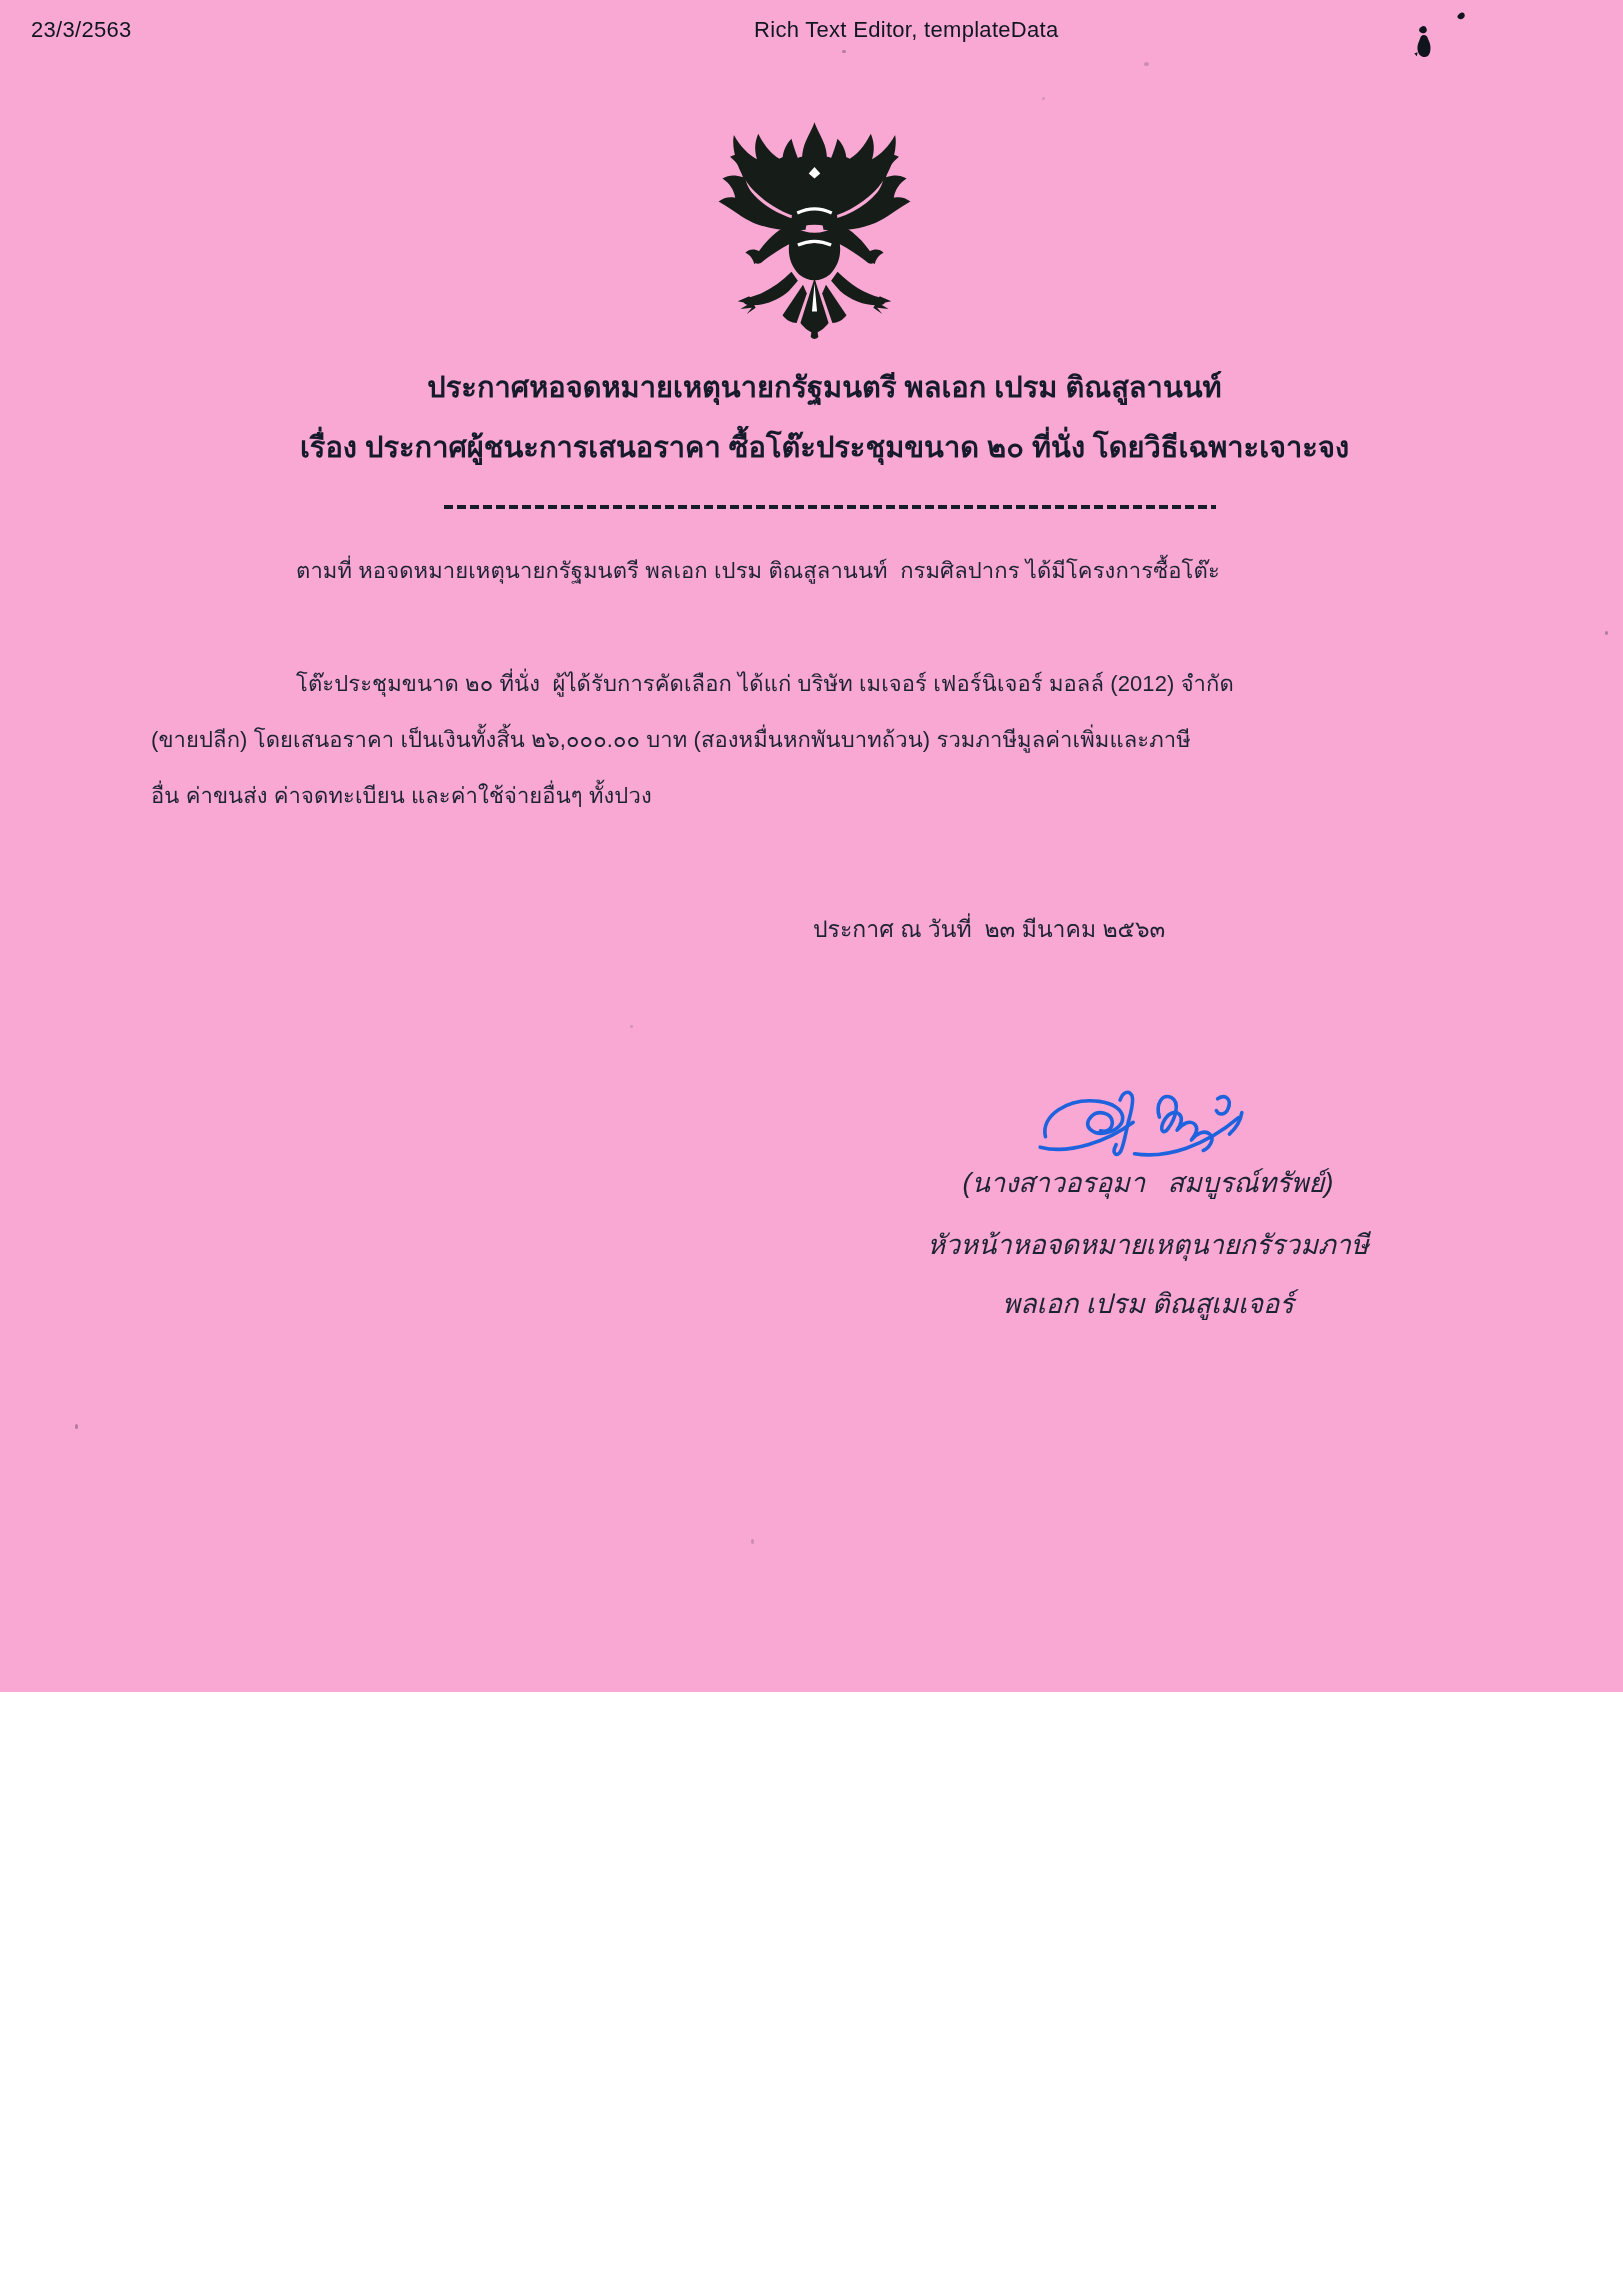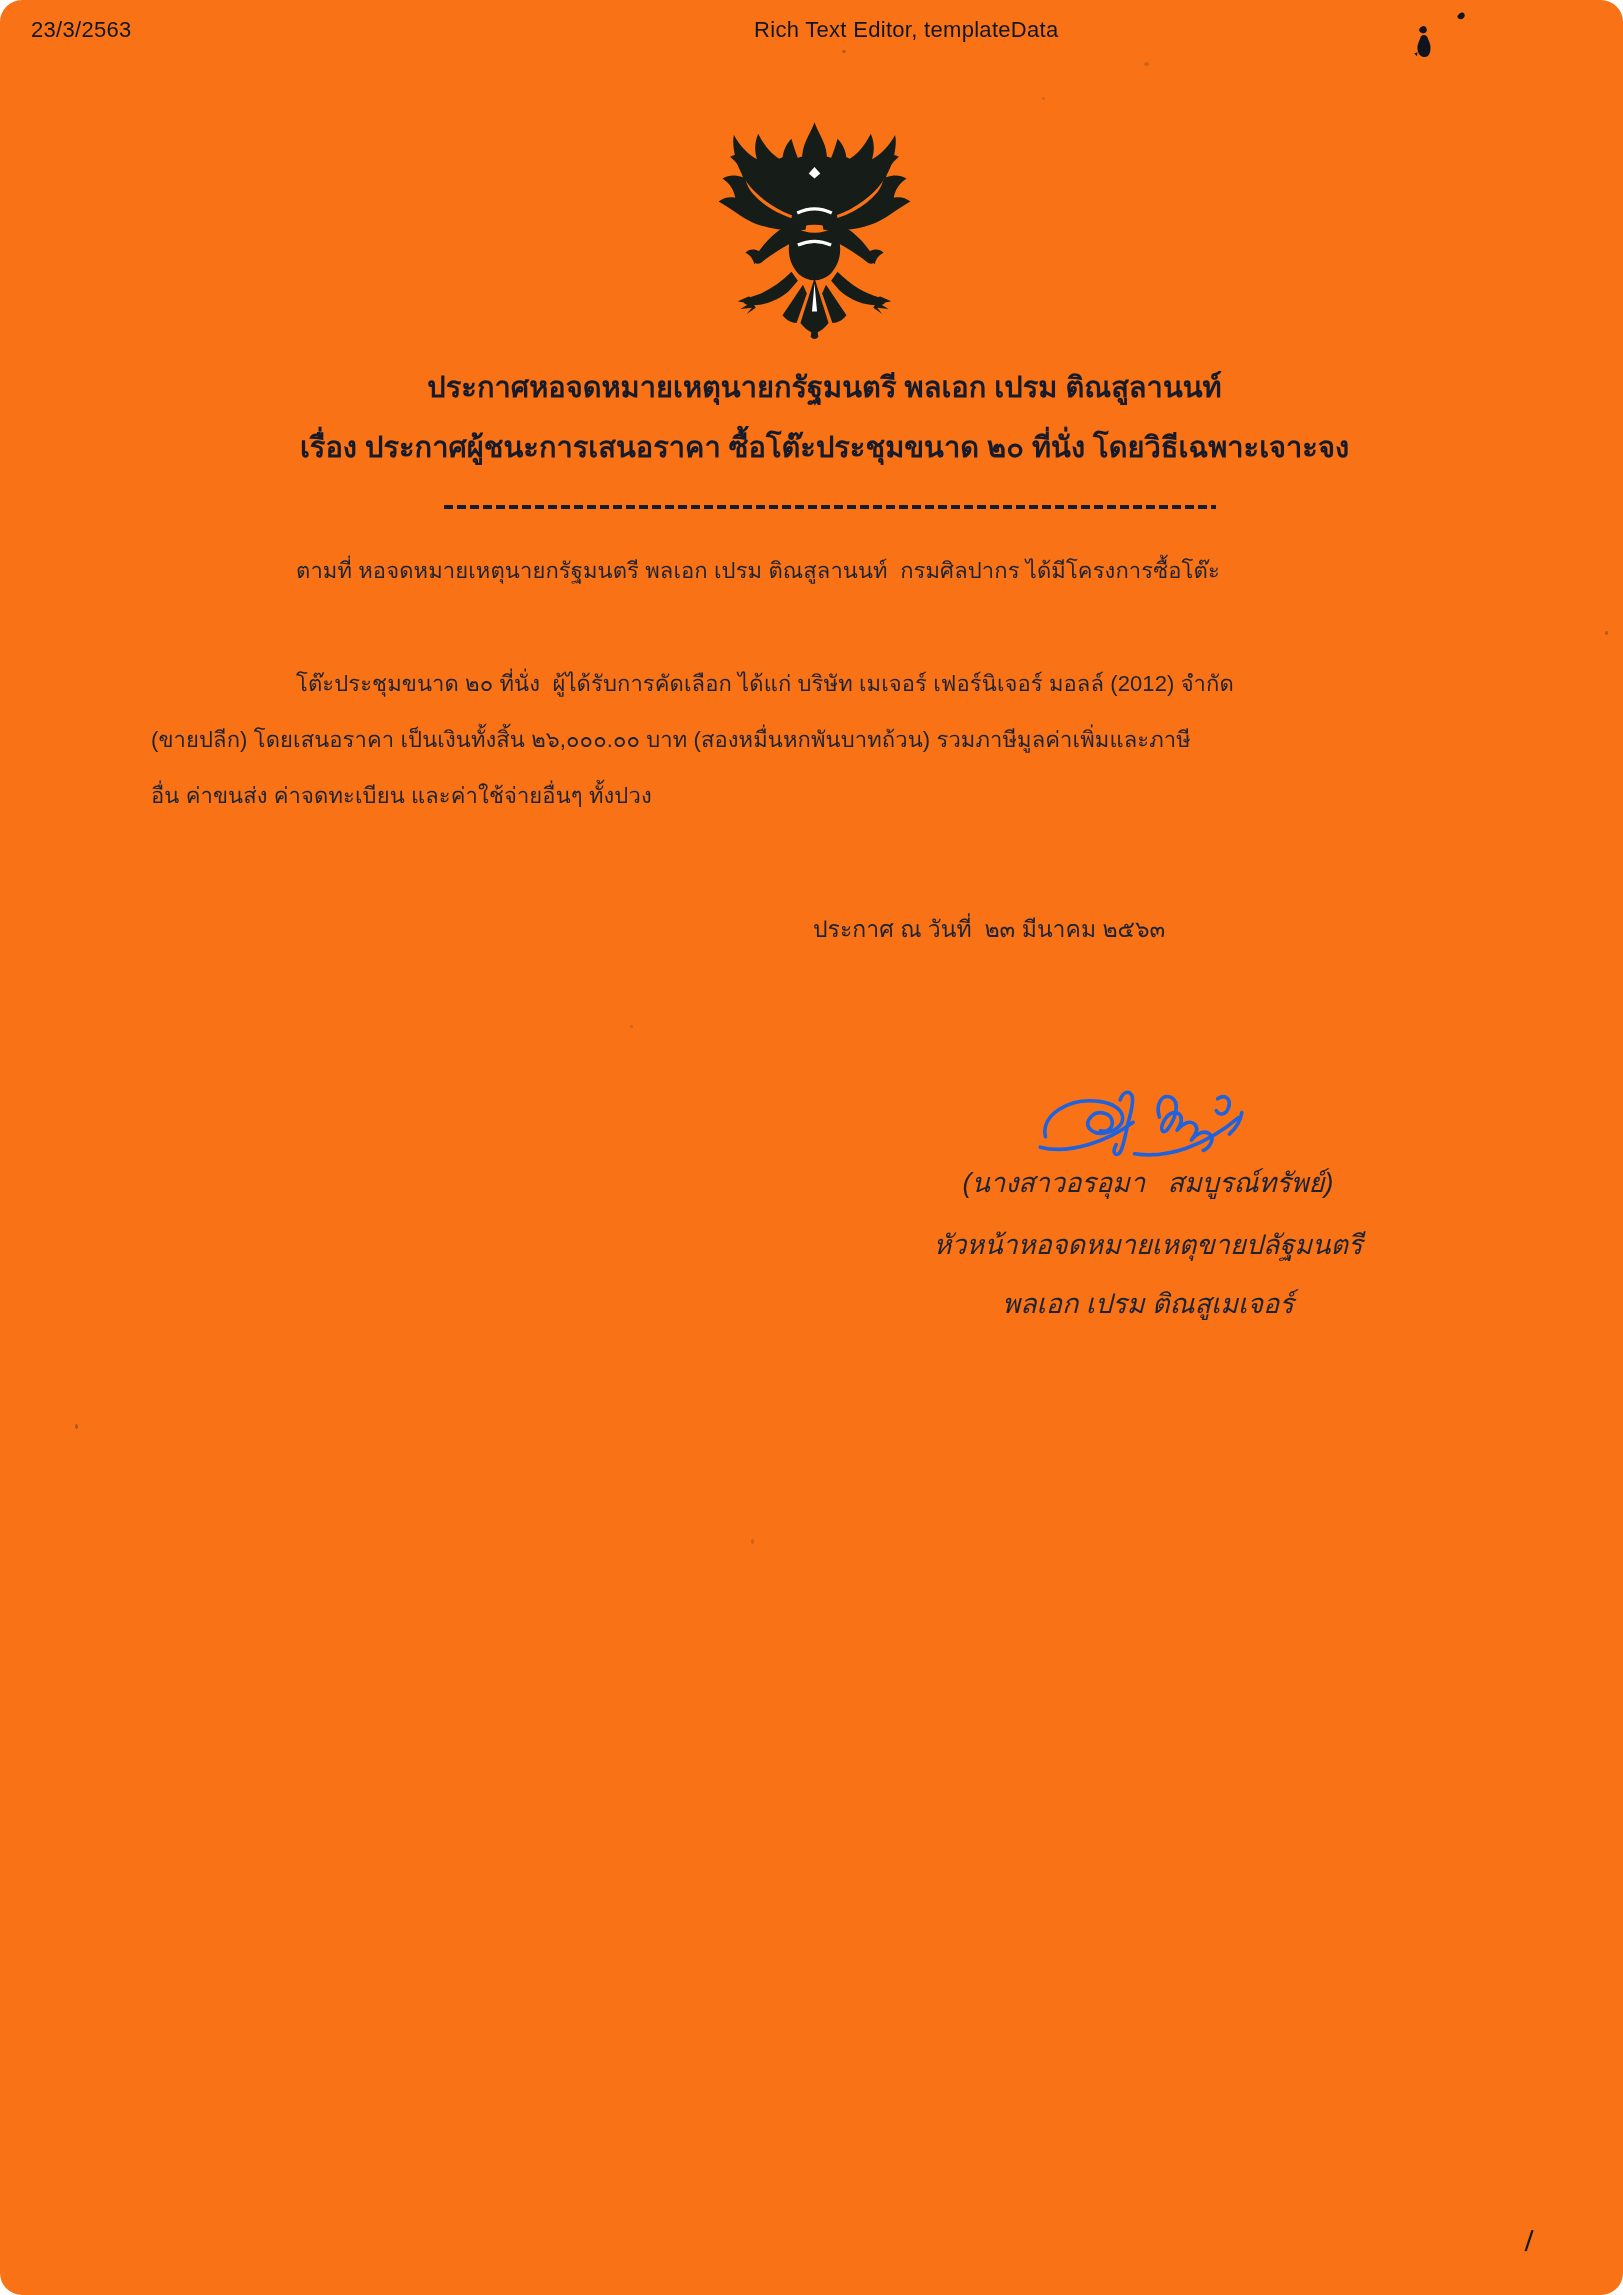--- a/index.html
+++ b/index.html
@@ -1,24 +1,23 @@
 <!DOCTYPE html>
 <html style="font-size:10.5px"><head>
 <meta charset="utf-8">
 <style>
   html, body { margin: 0; padding: 0; background: #ffffff; }
   .page {
     position: relative;
     width: 1623px;
-    height: 2295px;
-    background: #f97316;
+    height: 1692px;
+    background: #f9a8d4;
     overflow: hidden;
     font-family: "Liberation Sans", sans-serif;
     color: #1c2333;
-    border-radius: 22px;
   }
   .abs { position: absolute; }
 
   
   .hdr {
     font-family: "Liberation Sans", sans-serif;
     font-size: 22px;
     color: #10161f;
     letter-spacing: 0.3px;
     white-space: pre;
@@ -168,21 +167,21 @@
       <path d="M8,110 C54,122 112,100 150,72"></path>
       <path d="M130,38 C134,26 143,22 148,31 C151,38 148,52 143,70 C138,90 136,106 131,116 C126,126 116,121 124,106"></path>
       <path d="M190,64 C184,44 194,28 208,34 C222,41 215,66 203,82 C197,90 191,86 195,74 C201,60 213,52 221,60 C227,67 221,78 217,84 C225,74 237,68 244,75 C251,82 243,94 239,99 C247,89 259,83 267,90 C275,97 267,111 257,115"></path>
       <path d="M279,36 C291,28 301,37 295,51 C291,61 281,62 277,54"></path>
       <path d="M152,120 C202,128 260,108 311,65"></path>
       <path d="M297,90 C307,81 314,70 316,57"></path>
     </g>
   </svg>
 
   <div class="abs sig-block sname">(นางสาวอรอุมา   สมบูรณ์ทรัพย์)</div>
-  <div class="abs sig-block spos1">หัวหน้าหอจดหมายเหตุขายปลัฐมนตรี</div>
+  <div class="abs sig-block spos1">หัวหน้าหอจดหมายเหตุนายกรัรวมภาษี</div>
   <div class="abs sig-block spos2">พลเอก เปรม ติณสูเมเจอร์</div>
 
   <div class="abs page-mark">/</div>
 
   <div class="speck" style="left:842px; top:50px; width:3.9px; height:3.3px;"></div>
   <div class="speck" style="left:1144px; top:62px; width:5.2px; height:3.9px; opacity:.6;"></div>
   <div class="speck" style="left:1042px; top:97px; width:3.3px; height:3.3px; opacity:.5;"></div>
   <div class="speck" style="left:1605px; top:631px; width:3.3px; height:3.9px;"></div>
   <div class="speck" style="left:75px; top:1424px; width:2.6px; height:5.2px;"></div>
   <div class="speck" style="left:751px; top:1539px; width:2.6px; height:4.6px; opacity:.6;"></div>

